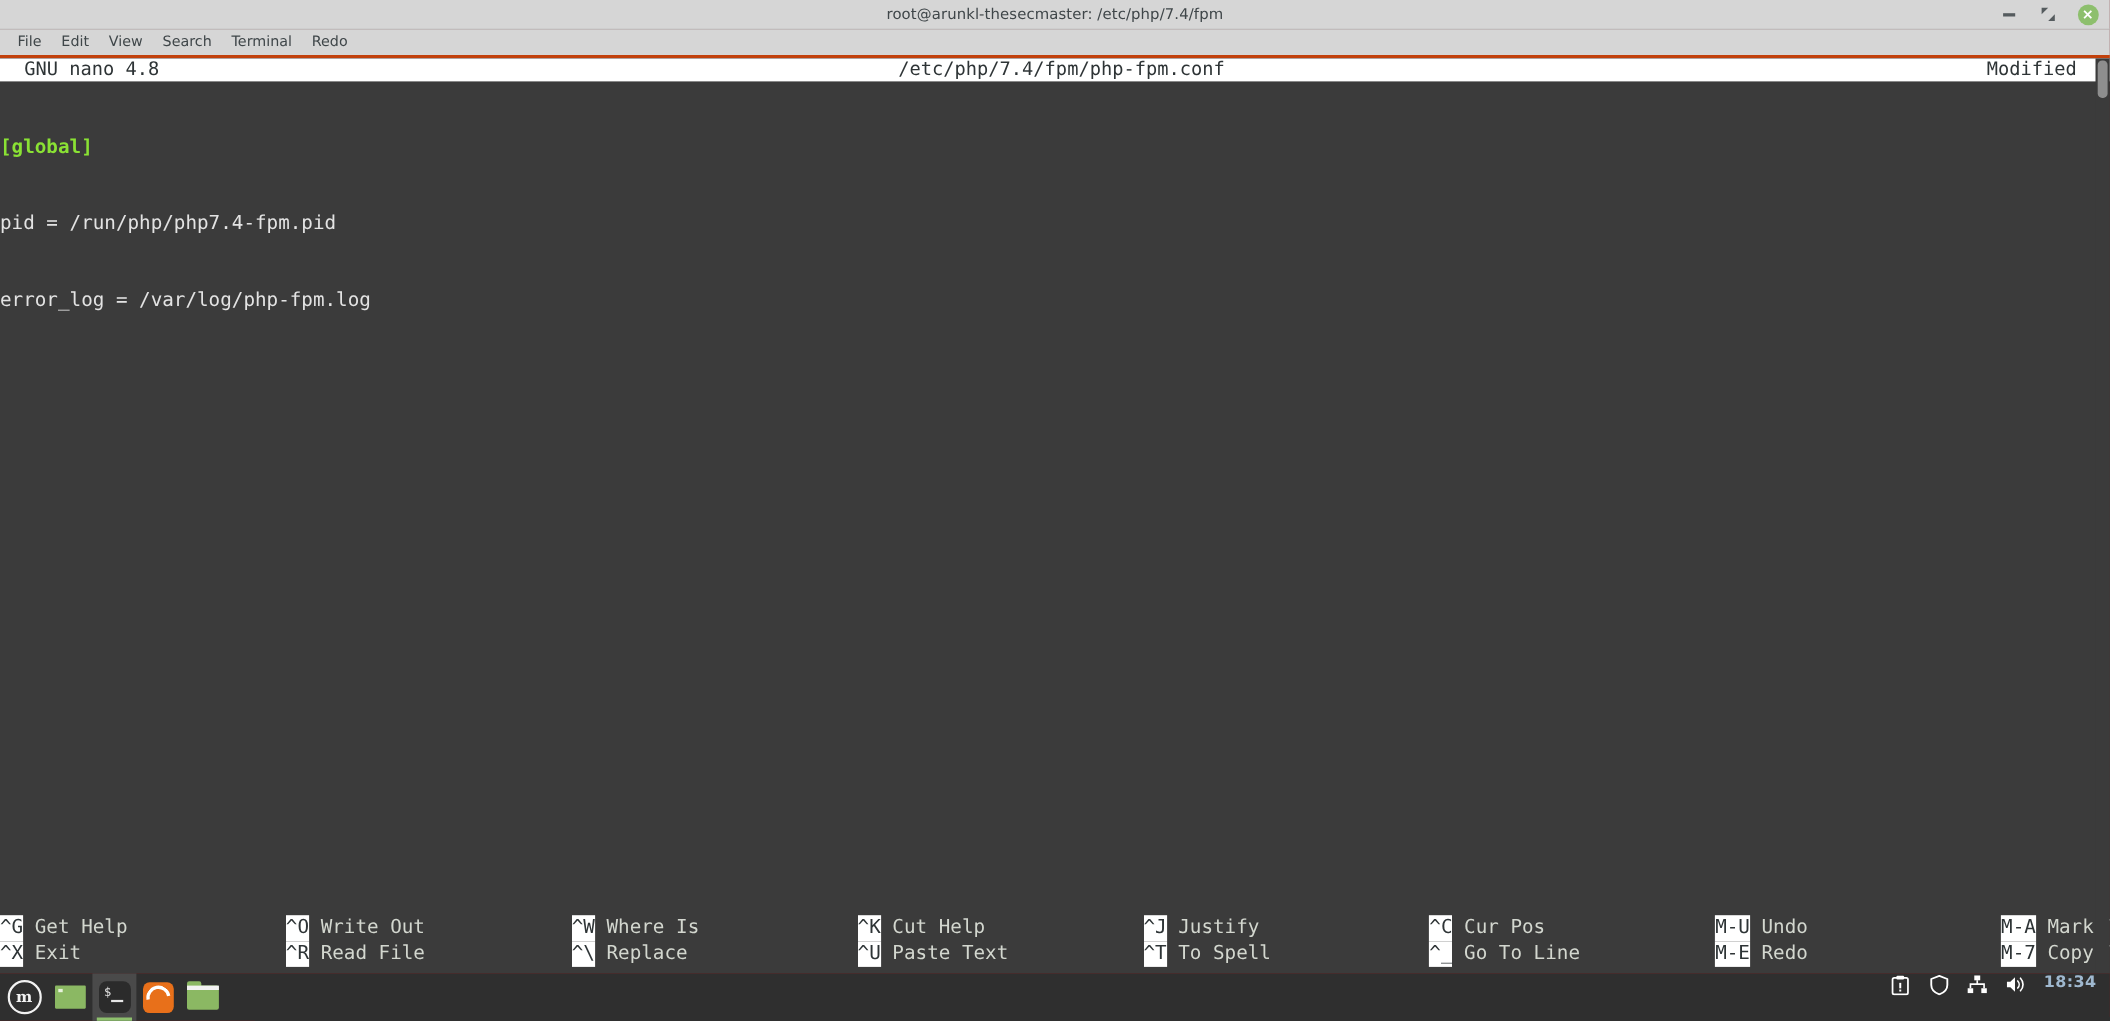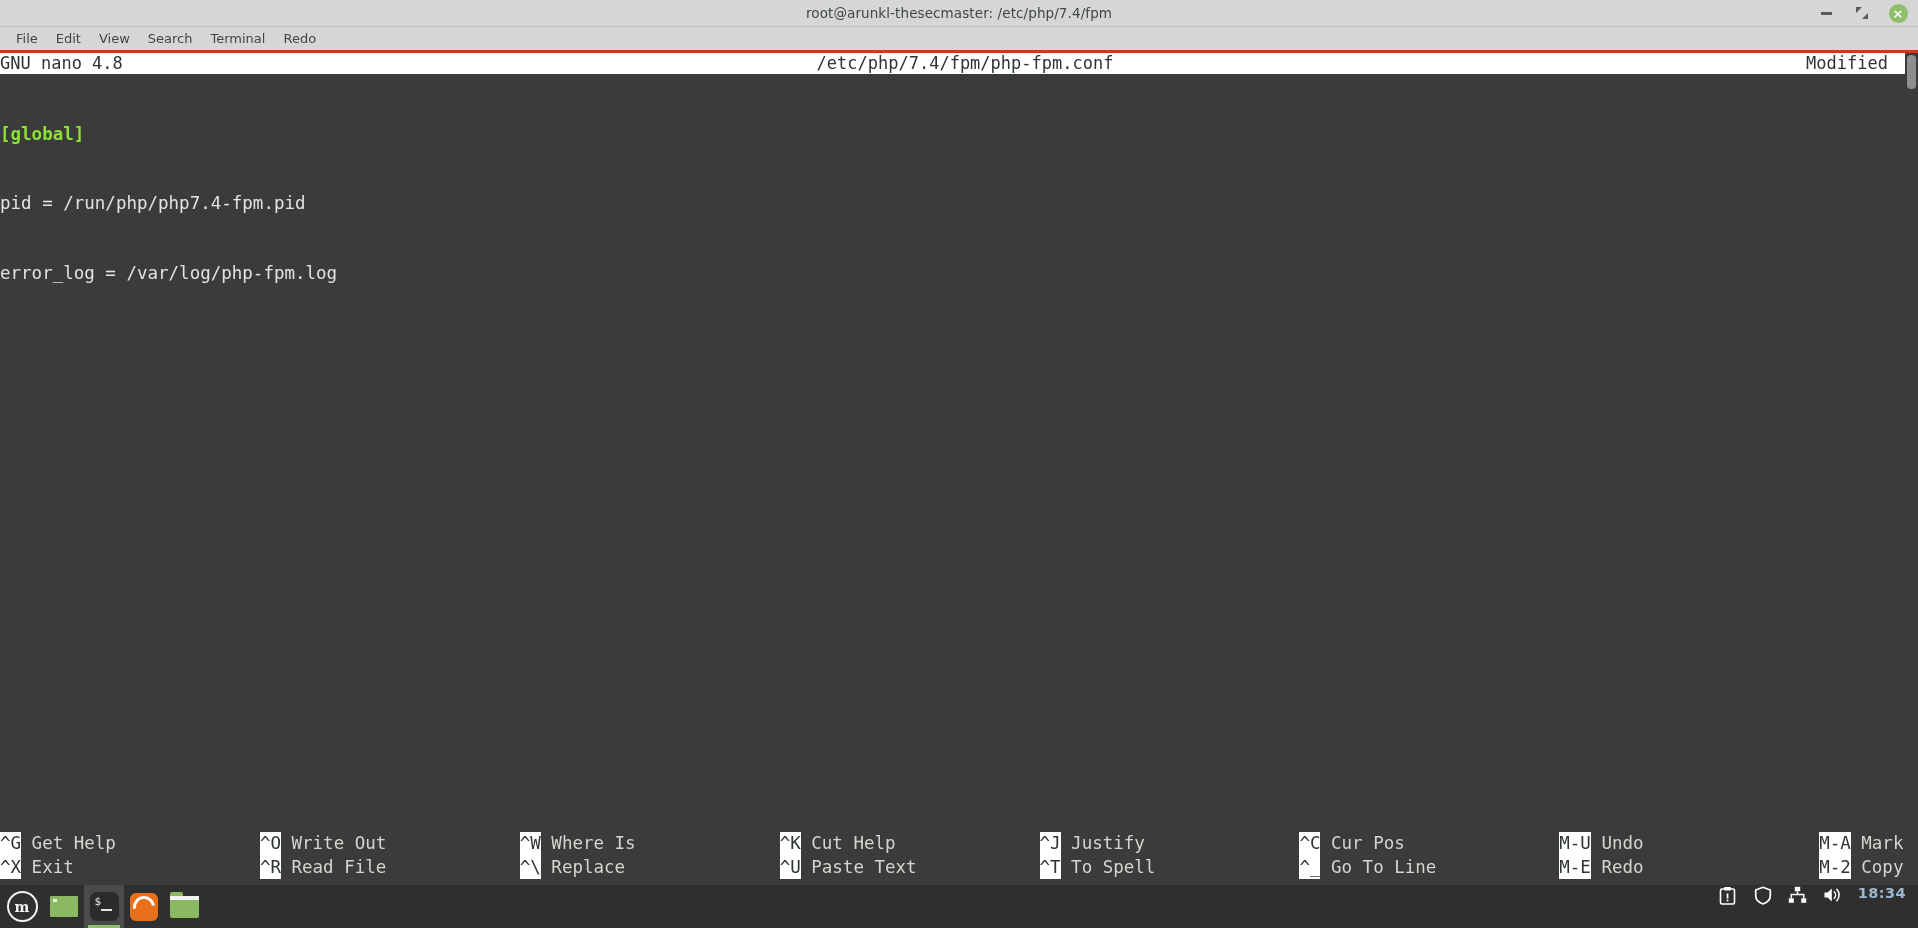--- a/index.html
+++ b/index.html
@@ -121,21 +121,21 @@
     color: #2e3436;
     display: flex;
     align-items: center;
     position: relative;
     flex: 0 0 21px;
     font-family: "DejaVu Sans Mono", monospace;
     font-size: 17px;
     line-height: 21px;
     white-space: pre;
   }
-  .nano-version { }
+  .nano-version { padding-left: 22px; }
   .nano-filename {
     position: absolute;
     left: 12px; right: 0;
     text-align: center;
   }
   .nano-modified {
     position: absolute;
     right: 30px;
   }
 
@@ -394,21 +394,21 @@
 
       </div>
       <div class="help-row">
         <div class="help-cell"><span class="help-key">^X</span><span class="help-label"> Exit</span></div>
         <div class="help-cell"><span class="help-key">^R</span><span class="help-label"> Read File</span></div>
         <div class="help-cell"><span class="help-key">^\</span><span class="help-label"> Replace</span></div>
         <div class="help-cell"><span class="help-key">^U</span><span class="help-label"> Paste Text</span></div>
         <div class="help-cell"><span class="help-key">^T</span><span class="help-label"> To Spell</span></div>
         <div class="help-cell"><span class="help-key">^_</span><span class="help-label"> Go To Line</span></div>
         <div class="help-cell"><span class="help-key">M-E</span><span class="help-label"> Redo</span></div>
-        <div class="help-cell wide"><span class="help-key">M-2</span><span class="help-label"> Copy Text</span></div>
+        <div class="help-cell wide"><span class="help-key">M-7</span><span class="help-label"> Copy Text</span></div>
 
       </div>
     </div>
 
     <div class="term-scrollbar">
       <div class="term-scroll-thumb"></div>
     </div>
   </div>
 
   <div class="taskbar">

